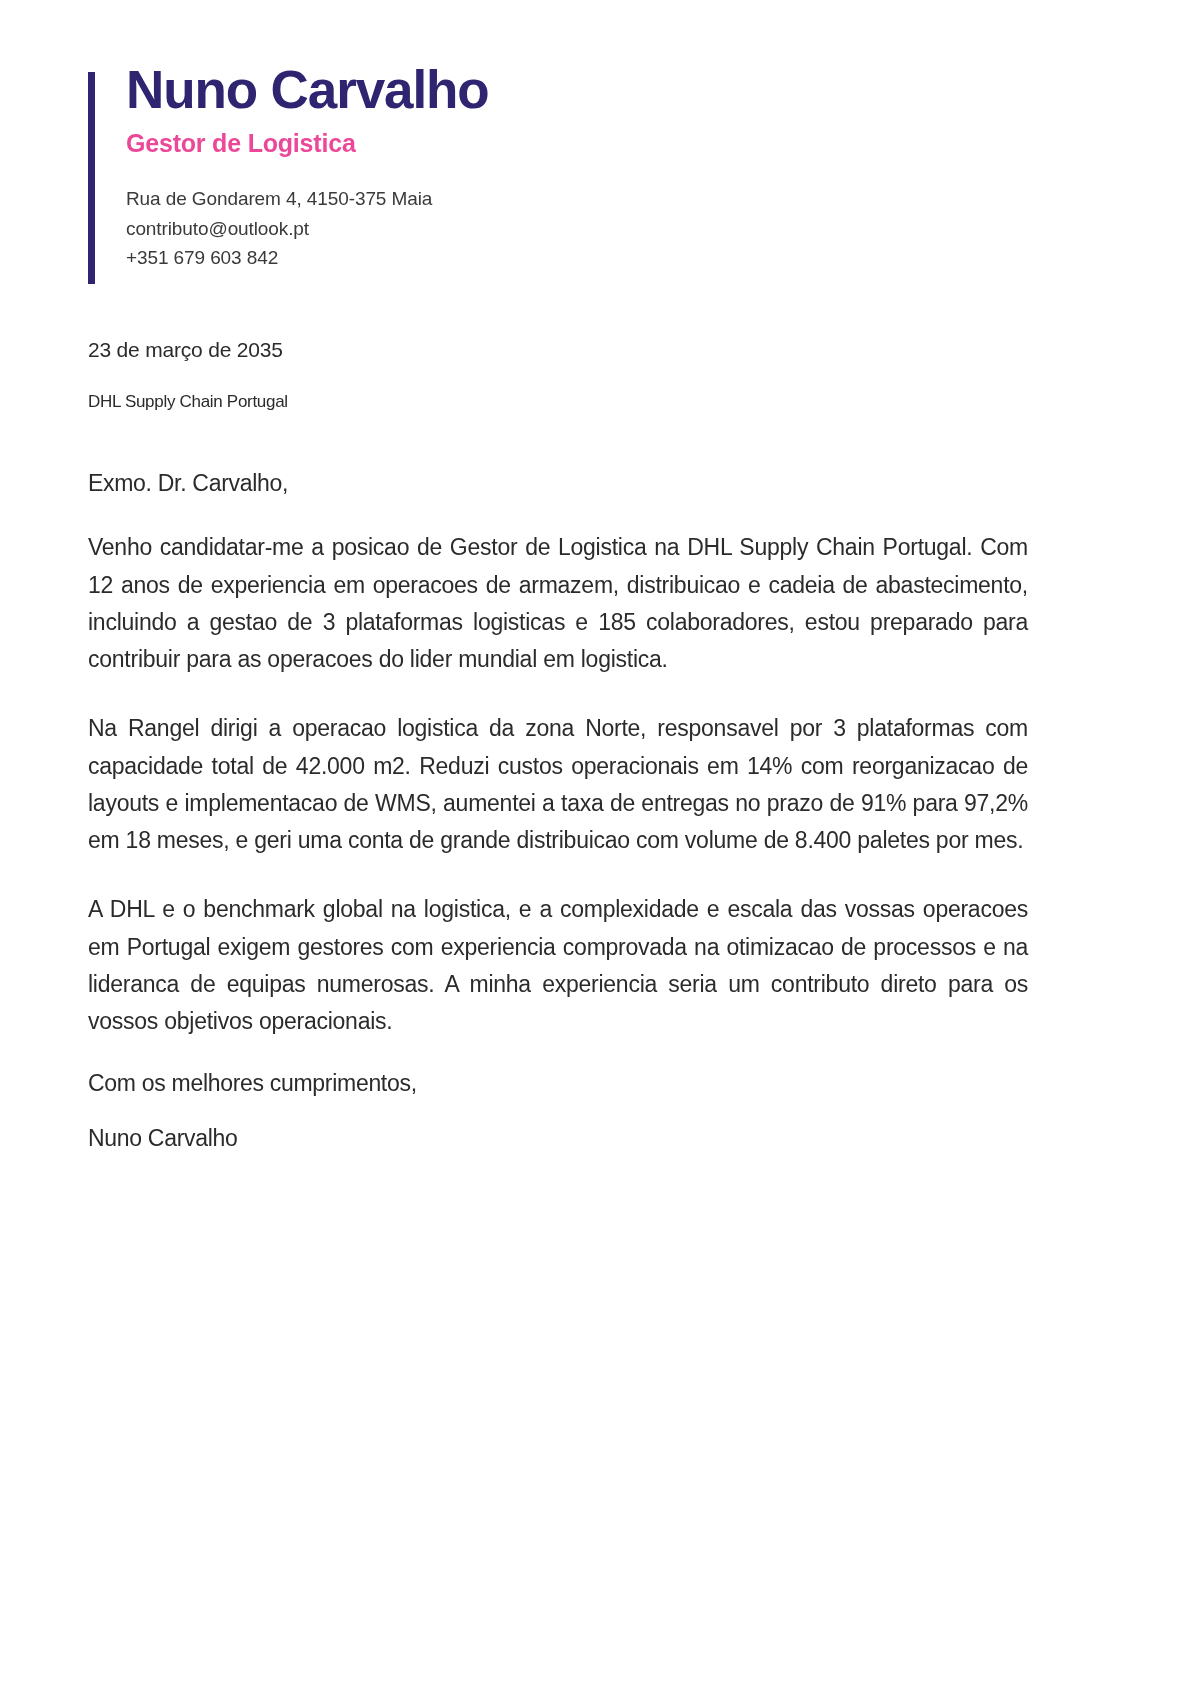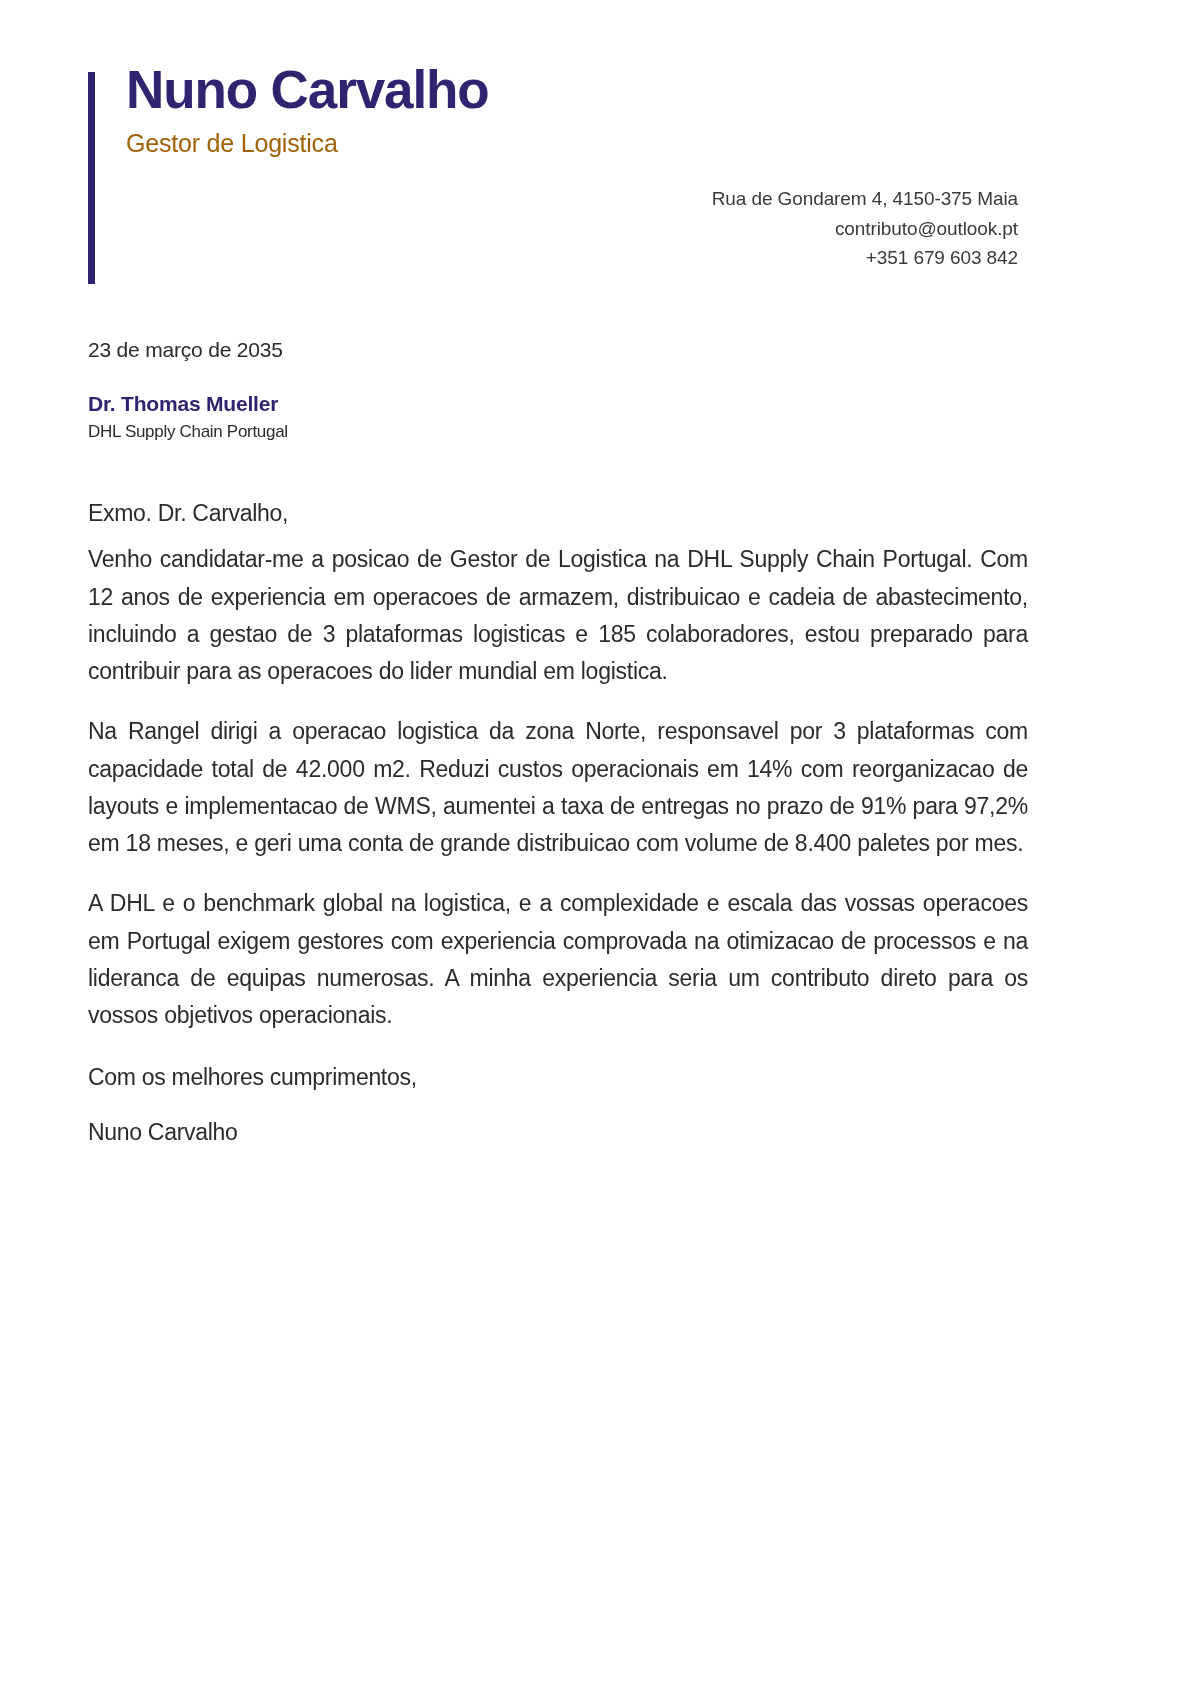--- a/index.html
+++ b/index.html
@@ -43,32 +43,31 @@
   .name {
     font-size: 53px;
     font-weight: bold;
     letter-spacing: -1.1px;
     color: #2e2470;
     line-height: 1.06;
     margin: 0;
   }
   .job-title {
     font-size: 25px;
-    font-weight: normal;
-    color: #a16207;
+    font-weight: bold;
+    color: #ec4899;
     margin: 11px 0 0 0;
     letter-spacing: -0.2px;
   }
   .contact {
     margin-top: 26px;
     font-size: 19px;
     line-height: 1.55;
     color: #3a3a3a;
     letter-spacing: -0.1px;
-    text-align: right;
   }
   .contact div { white-space: nowrap; }
 
   
   .letter {
     margin: 66px 0 0 88px;
     width: 940px;
   }
   .date {
     font-size: 21px;
@@ -92,21 +91,21 @@
     font-size: 23px;
     color: #2b2b2b;
     margin-top: 58px;
     letter-spacing: -0.3px;
   }
   .para {
     font-size: 23px;
     line-height: 1.62;
     color: #2b2b2b;
     text-align: justify;
-    margin-top: 14px;
+    margin-top: 32px;
     letter-spacing: -0.25px;
     hyphens: none;
   }
   .closing {
     font-size: 23px;
     color: #2b2b2b;
     margin-top: 30px;
     letter-spacing: -0.3px;
   }
   .signature {
@@ -129,21 +128,20 @@
       <div>Rua de Gondarem 4, 4150-375 Maia</div>
       <div>contributo@outlook.pt</div>
       <div>+351 679 603 842</div>
     </div>
   </div>
 
   <div class="letter">
     <div class="date">23 de março de 2035</div>
 
     <div>
-      <div class="recipient-name">Dr. Thomas Mueller</div>
       <div class="recipient-company">DHL Supply Chain Portugal</div>
     </div>
 
     <div class="salutation">Exmo. Dr. Carvalho,</div>
 
     <p class="para">Venho candidatar-me a posicao de Gestor de Logistica na DHL Supply Chain Portugal. Com 12 anos de experiencia em operacoes de armazem, distribuicao e cadeia de abastecimento, incluindo a gestao de 3 plataformas logisticas e 185 colaboradores, estou preparado para contribuir para as operacoes do lider mundial em logistica.</p>
     <p class="para">Na Rangel dirigi a operacao logistica da zona Norte, responsavel por 3 plataformas com capacidade total de 42.000 m2. Reduzi custos operacionais em 14% com reorganizacao de layouts e implementacao de WMS, aumentei a taxa de entregas no prazo de 91% para 97,2% em 18 meses, e geri uma conta de grande distribuicao com volume de 8.400 paletes por mes.</p>
     <p class="para">A DHL e o benchmark global na logistica, e a complexidade e escala das vossas operacoes em Portugal exigem gestores com experiencia comprovada na otimizacao de processos e na lideranca de equipas numerosas. A minha experiencia seria um contributo direto para os vossos objetivos operacionais.</p>
 
     <div class="closing">Com os melhores cumprimentos,</div>

